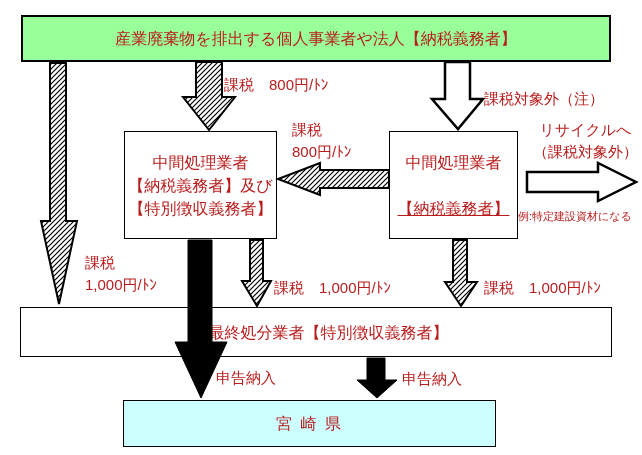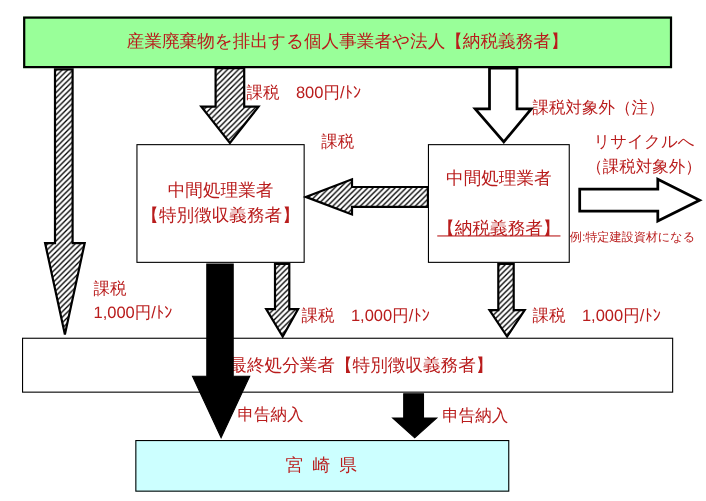--- a/index.html
+++ b/index.html
@@ -8,38 +8,39 @@
   .box{position:absolute;box-sizing:border-box;border:2px solid #000;background:#fff;
        display:flex;flex-direction:column;align-items:center;justify-content:center;
        text-align:center;color:#b91c1c;}
   .box .bline{line-height:23px;font-size:16px;white-space:nowrap;}
   #emitter-box{left:21px;top:15px;width:590px;height:47px;background:#99ff99;font-size:16px;}
   #incinerator-box{left:124px;top:131px;width:153px;height:108px;border-width:1.5px;}
   #crusher-box{left:389px;top:131px;width:129px;height:108px;border-width:1.5px;}
   #crusher-box .gap{margin-top:23px;text-decoration:underline;}
   #final-box{left:20px;top:307px;width:592px;height:50px;border-width:1.5px;font-size:16px;
              padding-left:25px;}
-  #miyazaki-box{left:123px;top:400px;width:340px;height:47px;background:#ccffff;
+  #miyazaki-box{left:123px;top:400px;width:373px;height:47px;background:#ccffff;
                 border-width:1.5px;font-size:17px;letter-spacing:2px;}
   svg.arrows{position:absolute;left:0;top:0;pointer-events:none;}
   .label{position:absolute;font-size:15px;color:#b91c1c;white-space:nowrap;line-height:22px;}
   .label.small{font-size:11px;line-height:14px;}
   .label.ctr{text-align:center;}
 </style>
 </head>
 <body>
 
 <div id="stage">
 
   <div class="box" id="emitter-box">
     <div class="bline">産業廃棄物を排出する個人事業者や法人【納税義務者】</div>
   </div>
 
   <div class="box" id="incinerator-box">
     <div class="bline">中間処理業者</div>
+    <div class="bline">【納税義務者】及び</div>
     <div class="bline">【特別徴収義務者】</div>
   </div>
 
   <div class="box" id="crusher-box">
     <div class="bline">中間処理業者</div>
     <div class="bline gap">【納税義務者】</div>
   </div>
 
   <div class="box" id="final-box">
     <div class="bline">最終処分業者【特別徴収義務者】</div>
@@ -75,20 +76,21 @@
 
     <polygon points="367,358 385,358 385,380 397,380 377,398 357,380 367,380" fill="#000000" stroke="#000" stroke-width="1"></polygon>
   </svg>
 
   <div class="label" style="left:224px;top:74px;">課税　800円/ﾄﾝ</div>
 
   <div class="label" style="left:484px;top:88px;">課税対象外（注）</div>
 
   <div class="label" style="left:292px;top:119px;">
     <div>課税</div>
+    <div>800円/ﾄﾝ</div>
   </div>
 
   <div class="label ctr" style="left:533px;top:119px;width:105px;">
     <div>リサイクルへ</div>
     <div>（課税対象外）</div>
   </div>
 
   <div class="label small" style="left:518px;top:209px;">例:特定建設資材になる</div>
 
   <div class="label" style="left:85px;top:252px;">

